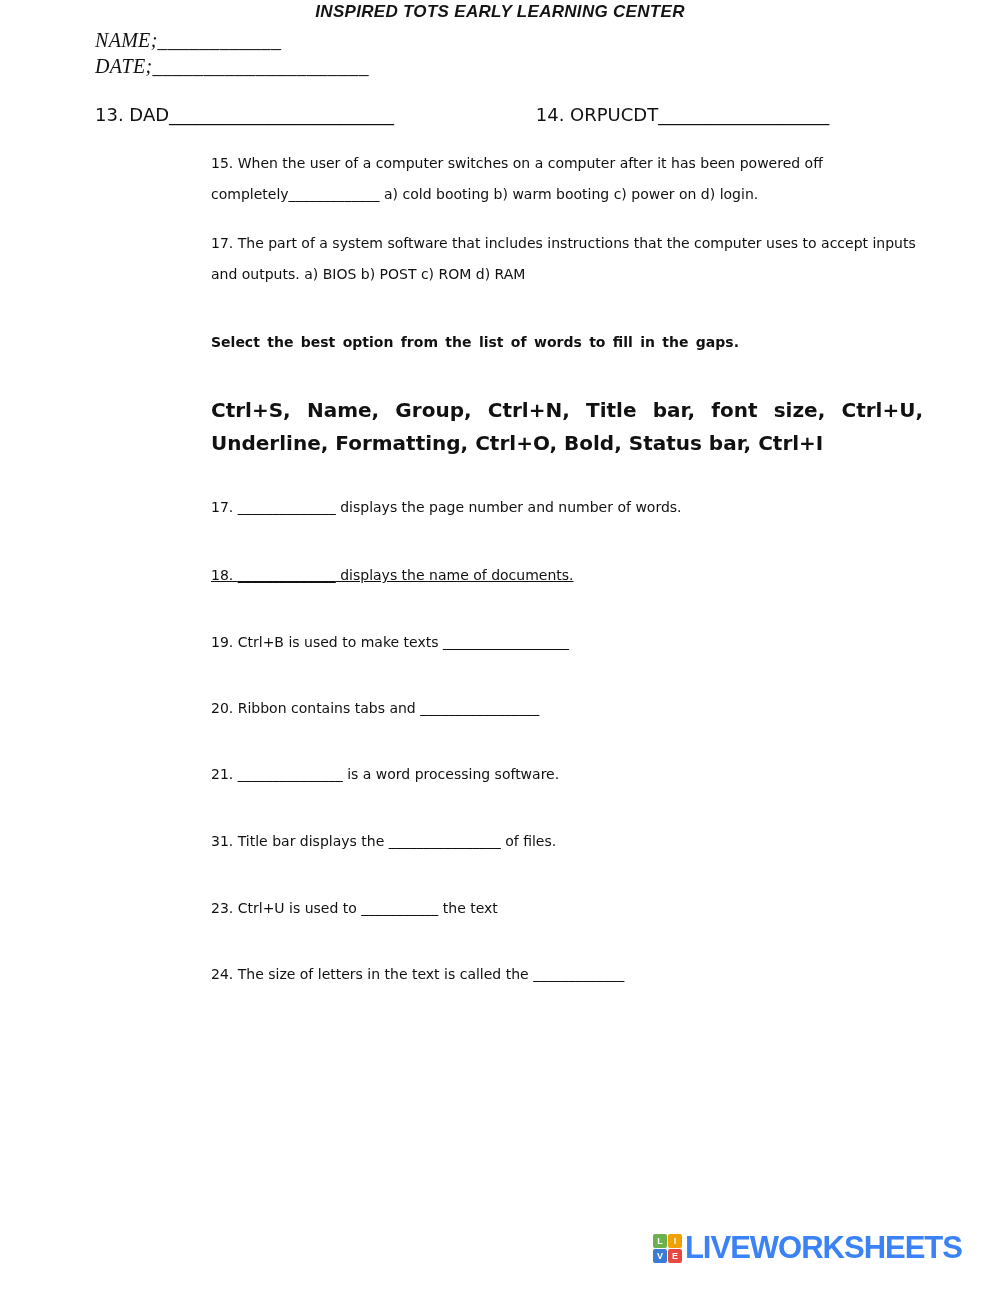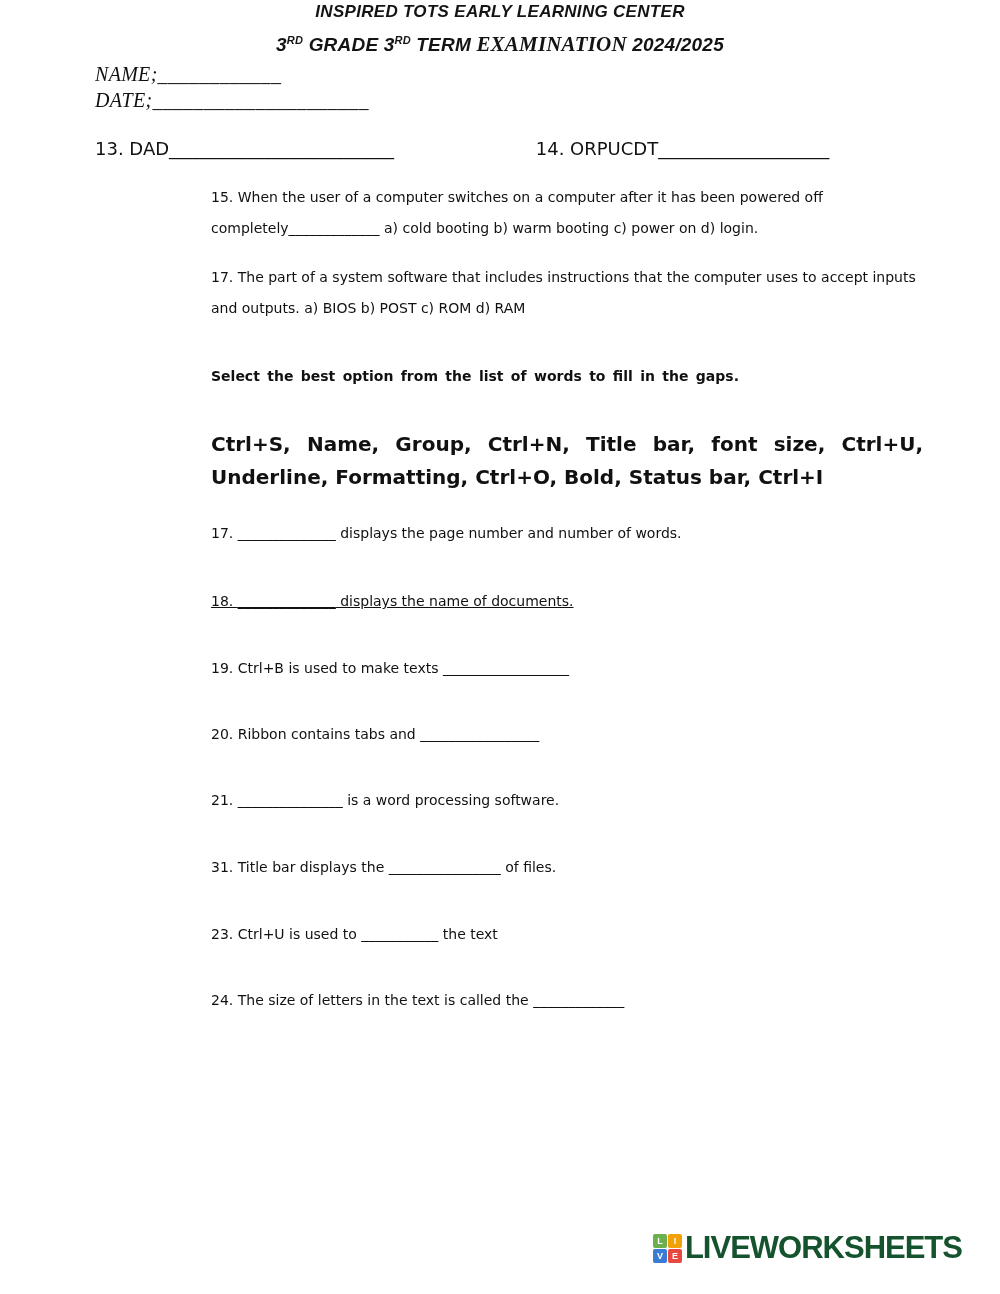--- a/index.html
+++ b/index.html
@@ -50,21 +50,21 @@
   .questions p { margin: 0; font-size: 14px; line-height: 31px; }
   p.q15 { margin-top: 19px; }
   p.q16 { margin-top: 18px; }
   p.instruction { margin-top: 37px; font-weight: bold; word-spacing: 2.5px; }
   p.word-bank {
     margin-top: 36px; font-weight: bold;
     font-size: 20px; line-height: 33px;
     text-align: justify;
   }
   p.gq { white-space: nowrap; }
-  p.gq17 { margin-top: 24px; }
+  p.gq17 { margin-top: 32px; }
   p.gq18 { margin-top: 37px; text-decoration: underline; }
   p.gq19 { margin-top: 36px; }
   p.gq20 { margin-top: 35px; }
   p.gq21 { margin-top: 35px; }
   p.gq22 { margin-top: 36px; }
   p.gq23 { margin-top: 36px; }
   p.gq24 { margin-top: 35px; }
 
   
   .footer-row {
@@ -88,31 +88,30 @@
   }
   .sq-l { background: #6ab04c; }
   .sq-i { background: #f2a104; }
   .sq-v { background: #3a7bd5; }
   .sq-e { background: #e8483f; }
   .logo-text {
     font-family: "Liberation Sans", sans-serif;
     font-weight: bold;
     font-size: 31px;
     letter-spacing: -1px;
-    color: #14532d;
+    color: #3b82f6;
   }
 </style>
 </head>
 <body>
 
 <div class="page">
 
   <div class="header">
     <div class="title1">INSPIRED TOTS EARLY LEARNING CENTER</div>
-    <div class="title2"><span>3</span><sup>RD</sup><span> GRADE 3</span><sup>RD</sup><span> TERM </span><span class="serif">EXAMINATION</span><span> 2024/2025</span></div>
   </div>
 
   <div class="name-date-row">
     <span class="name-field"><span>NAME;</span><span class="blank">____________</span></span>
     <span class="date-field"><span>DATE;</span><span class="blank">_____________________</span></span>
   </div>
 
   <div class="q1314-row">
     <span class="q13-field"><span>13. DAD</span><span class="blank">_________________________</span></span>
     <span class="q14-field"><span>14. ORPUCDT</span><span class="blank">___________________</span></span>

